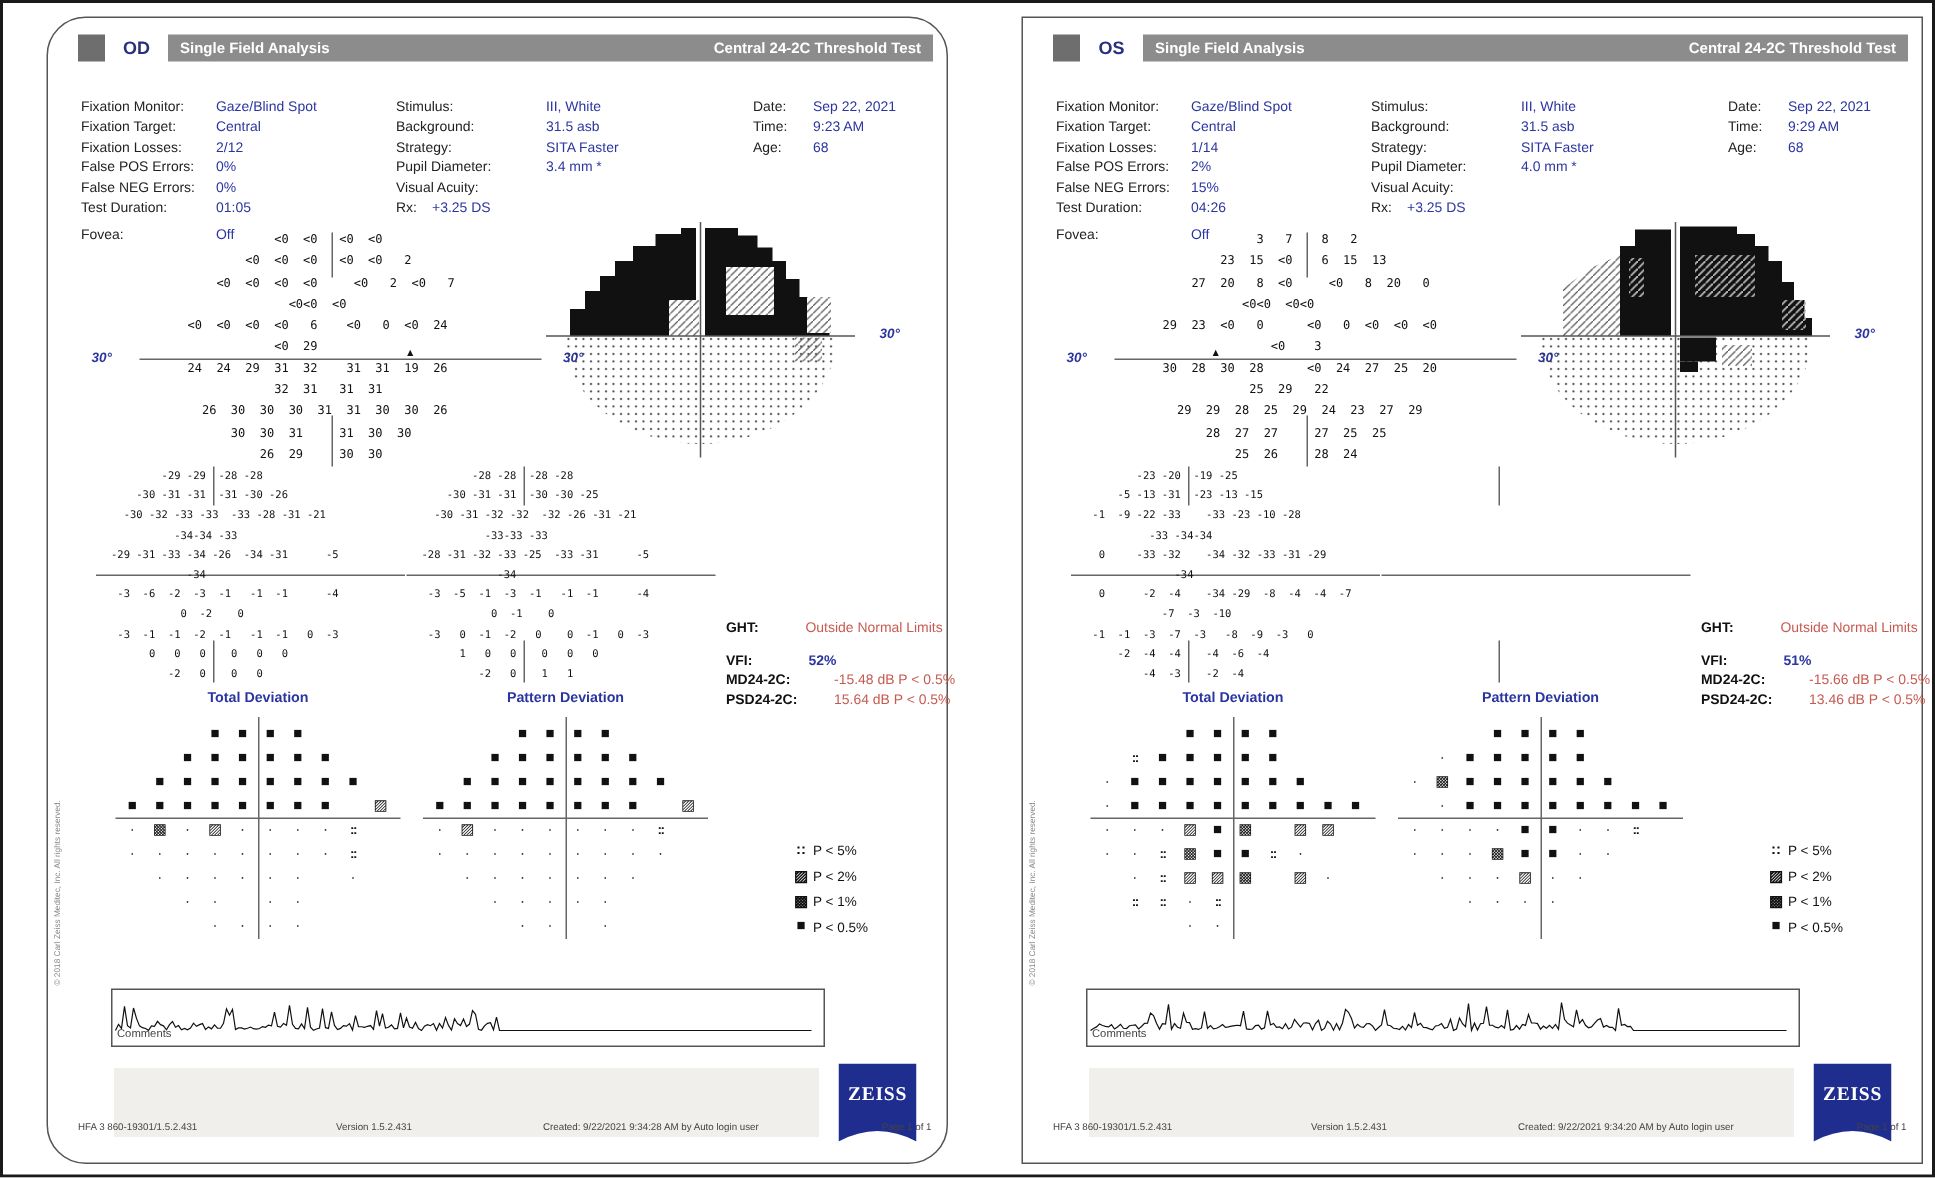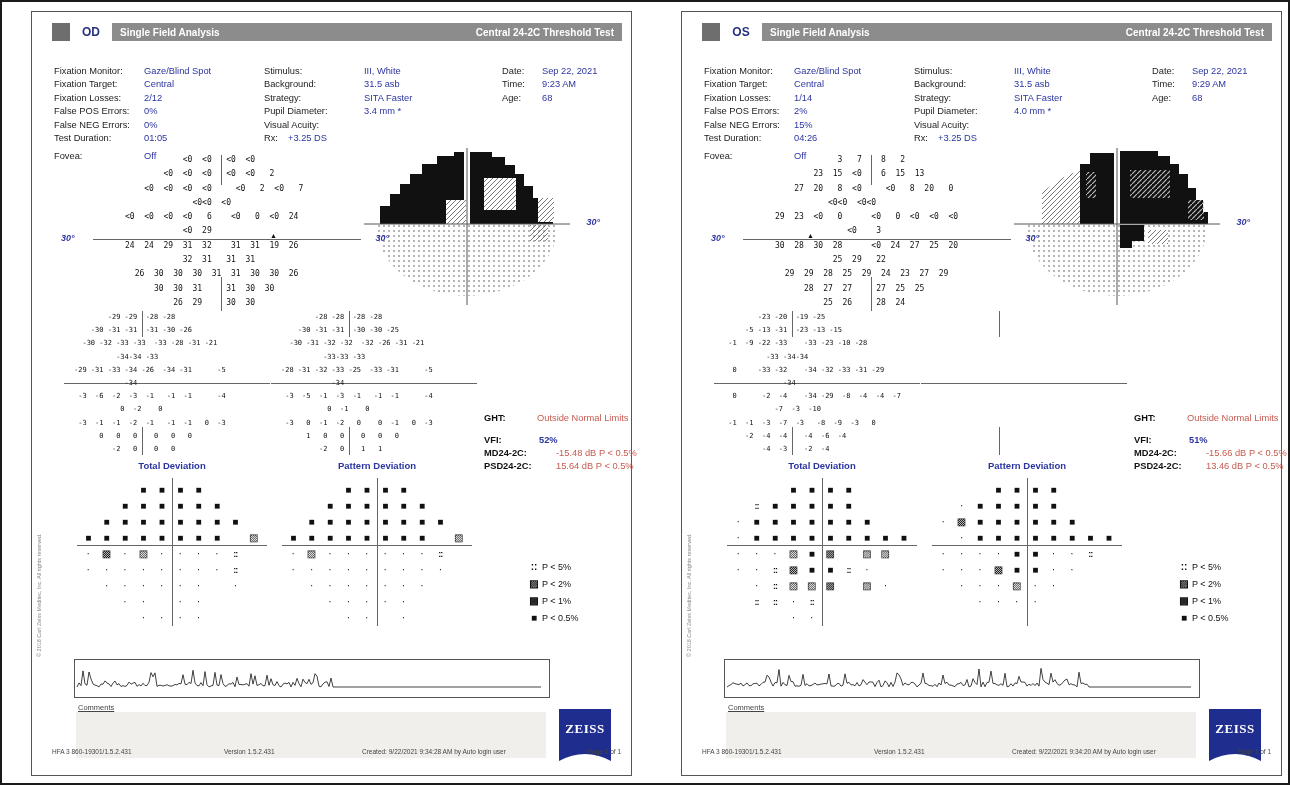--- a/index.html
+++ b/index.html
@@ -1,19 +1,19 @@
 <!DOCTYPE html>
 <html><head>
 <meta charset="utf-8">
 <style>
   html,body{margin:0;padding:0;background:#e8e8e8;}
   .canvas{position:relative;width:1290px;height:785px;background:#fff;border:2px solid #1a1a1a;box-sizing:border-box;
           font-family:"Liberation Sans",sans-serif;color:#111;overflow:hidden;}
   .page{position:absolute;top:9px;width:601px;height:765px;background:#fff;border:1px solid #555;box-sizing:border-box;}
-  .page0{left:29px;} .page1{left:679px;}
+  .page0{left:29px;border-radius:26px;} .page1{left:679px;}
 
   
   .hdr{position:absolute;top:11px;left:20px;right:9px;height:18px;display:flex;align-items:stretch;}
   .hdr-block{width:18px;background:#6e6e6e;margin-right:2px;}
   .eye-box{width:38px;background:#fff;color:#27317e;font-weight:bold;font-size:12px;display:flex;align-items:center;justify-content:center;}
   .hdr-bar{flex:1;background:#8c8c8c;color:#fff;font-size:10px;font-weight:bold;display:flex;align-items:center;justify-content:space-between;padding:0 8px;margin-left:2px;}
 
   
   .prow{display:flex;line-height:13.4px;font-size:9.3px;}
   .plabel{color:#222;}
@@ -60,21 +60,21 @@
   .cell.c5{font-weight:bold;letter-spacing:-1px;font-size:9px;}
   .cells{position:absolute;left:2px;top:2px;}
 
   
   .legend{position:absolute;left:494px;top:546px;font-size:9px;}
   .lgrow{display:flex;align-items:center;height:17px;}
   .lg-sym{width:16px;font-size:10px;font-weight:bold;text-align:center;}
   .lg-lab{color:#111;}
 
   .gaze{position:absolute;left:42px;top:647px;width:474px;height:37px;border:1px solid #555;}
-  .comments-label{position:absolute;left:46px;top:691px;font-size:7.5px;color:#444;text-decoration:underline;}
+  .comments-label{position:absolute;left:46px;top:672px;font-size:7.5px;color:#444;}
   .comments-box{position:absolute;left:44px;top:700px;width:470px;height:46px;background:#f1efec;}
   .zeiss{position:absolute;left:527px;top:697px;}
   .footer{position:absolute;left:0;top:736px;width:100%;font-size:6.5px;color:#444;}
   .footer span{position:absolute;white-space:nowrap;}
   .f-model{left:20px;} .f-version{left:192px;} .f-created{left:330px;} .f-page{right:10px;}
   .copyright{position:absolute;left:4px;top:645px;transform:rotate(-90deg);transform-origin:0 0;font-size:5.5px;color:#888;white-space:nowrap;}
 </style>
 </head>
 <body>
 

